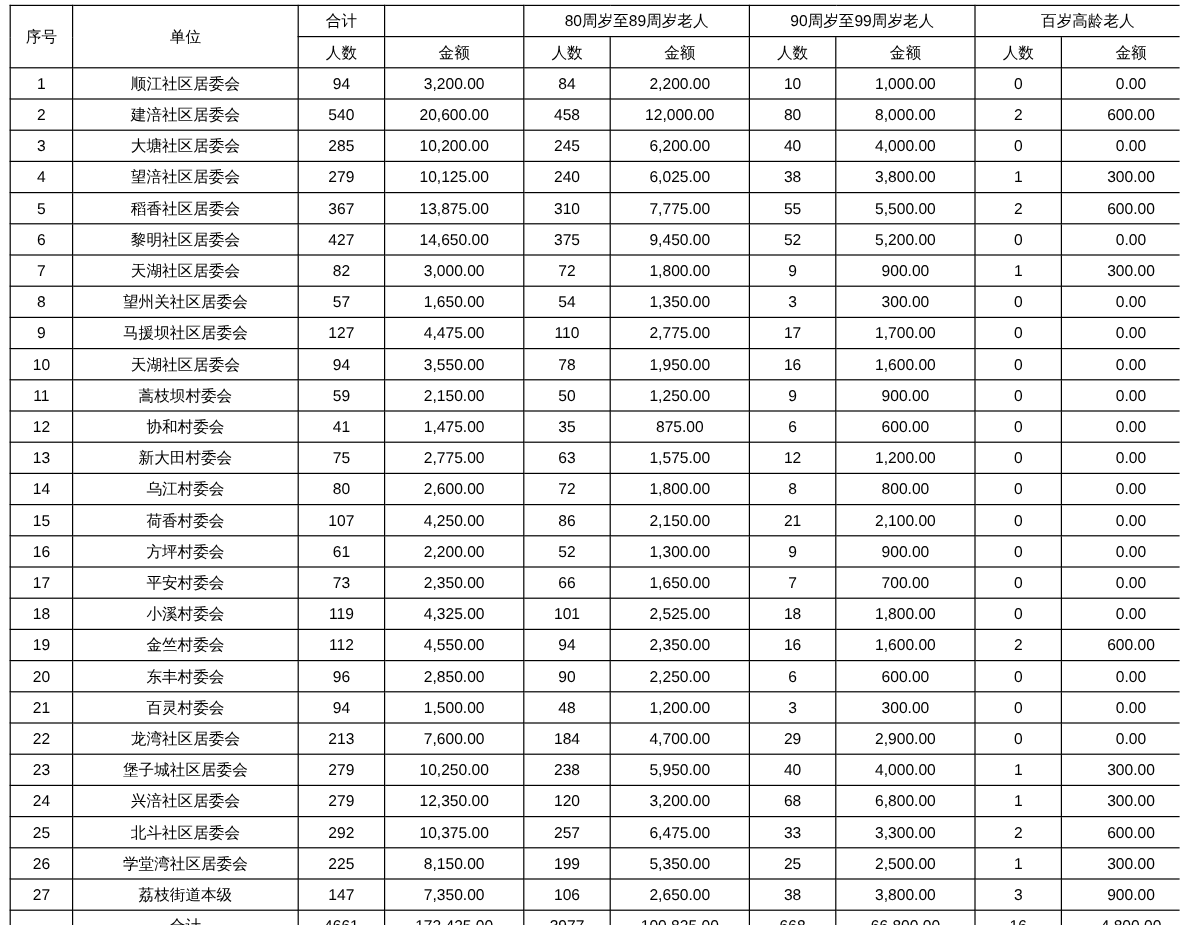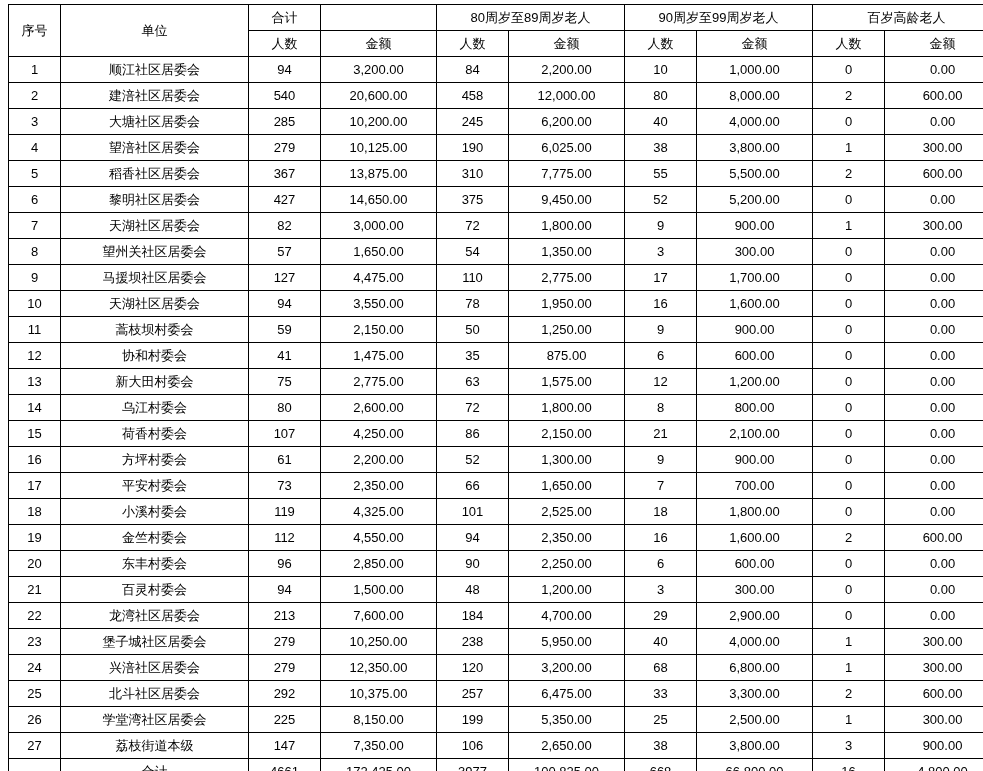--- a/index.html
+++ b/index.html
@@ -125,21 +125,21 @@
           <td class="num">40</td>
           <td class="num">4,000.00</td>
           <td class="num">0</td>
           <td class="num">0.00</td>
         </tr>
         <tr>
           <td class="num">4</td>
           <td class="unit">望涪社区居委会</td>
           <td class="num">279</td>
           <td class="num">10,125.00</td>
-          <td class="num">190</td>
+          <td class="num">240</td>
           <td class="num">6,025.00</td>
           <td class="num">38</td>
           <td class="num">3,800.00</td>
           <td class="num">1</td>
           <td class="num">300.00</td>
         </tr>
         <tr>
           <td class="num">5</td>
           <td class="unit">稻香社区居委会</td>
           <td class="num">367</td>

